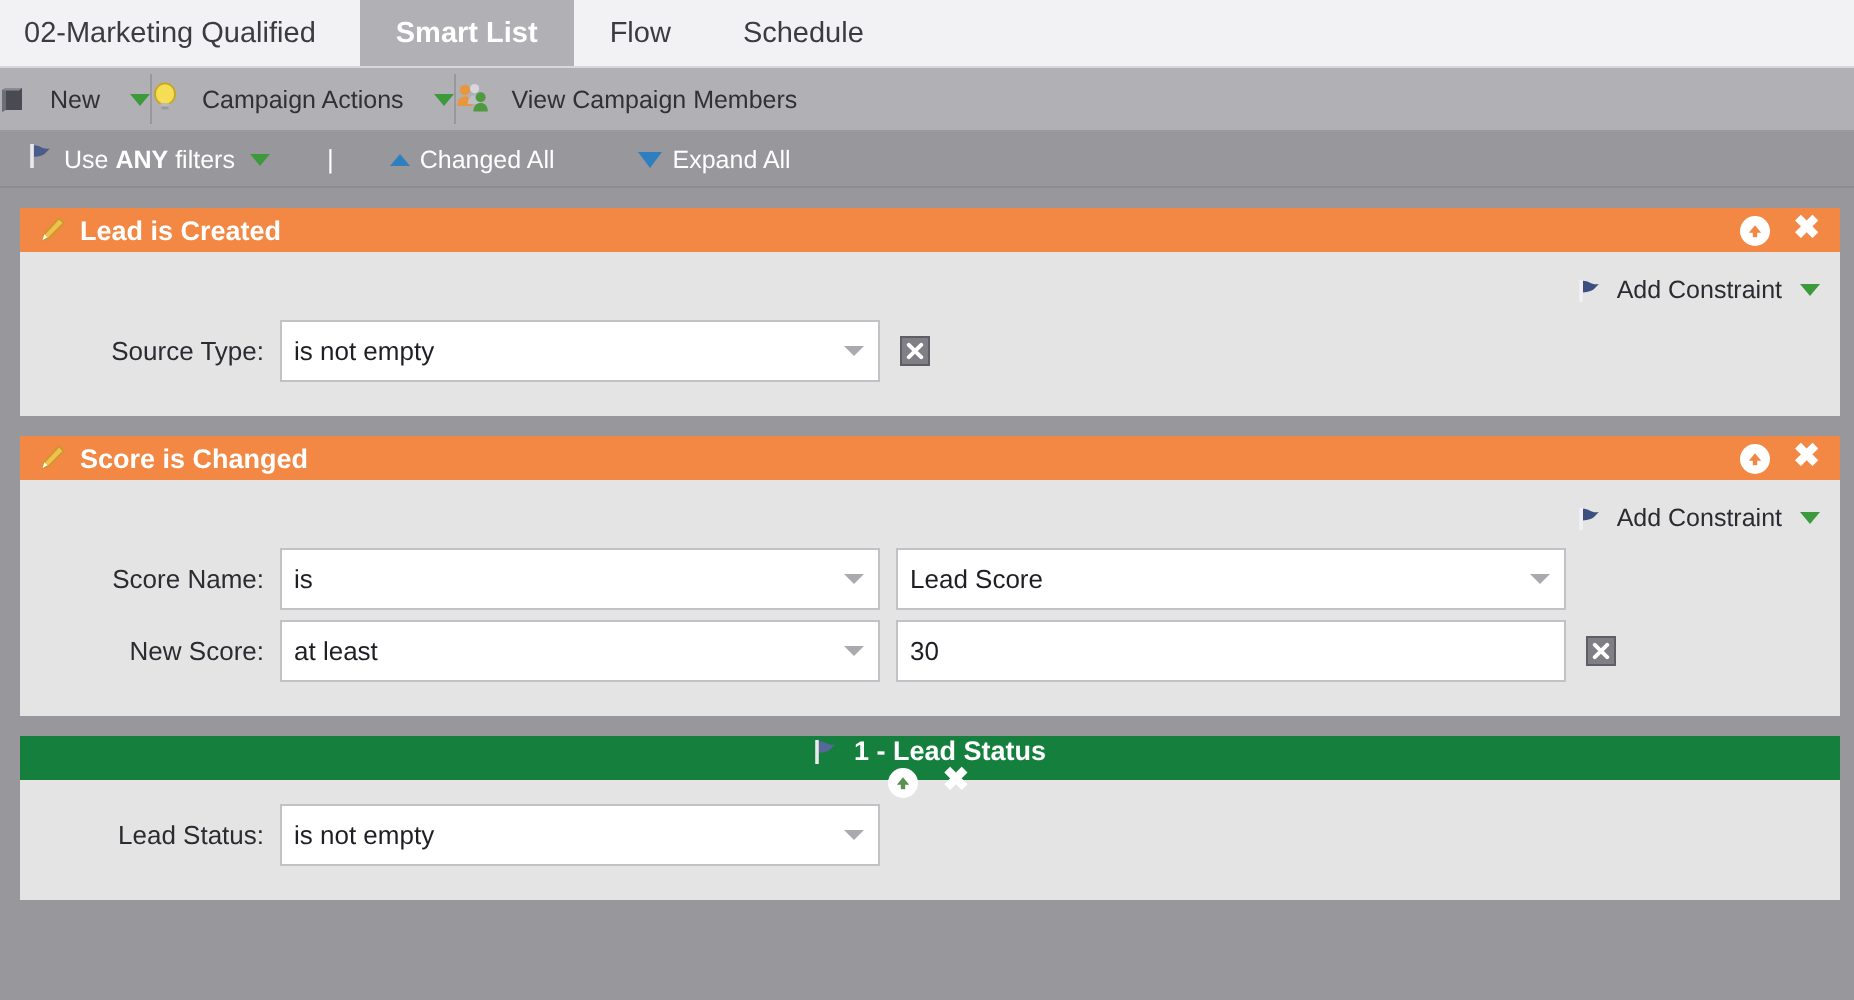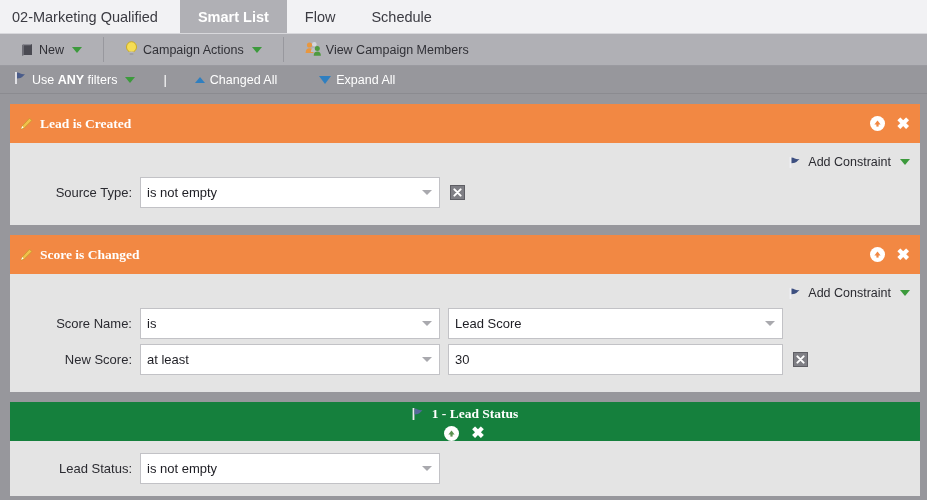--- a/index.html
+++ b/index.html
@@ -37,22 +37,22 @@
 
   
   .toolbar {
     height: 32px;
     background: #b0b0b5;
     display: flex;
     align-items: stretch;
     border-bottom: 1px solid #9a9aa0;
   }
   .tb-item {
-    display: flex; align-items: center; gap: 5px;
-    padding: 0 21px;
+    display: flex; align-items: center; gap: 12px;
+    padding: 0 0;
     font-size: 12.5px;
     color: #303036;
     cursor: pointer;
     white-space: nowrap;
   }
   .tb-sep { width: 1px; background: #98989e; margin: 3px 0; }
   .caret-green {
     width: 0; height: 0;
     border-left: 5px solid transparent;
     border-right: 5px solid transparent;
@@ -98,28 +98,27 @@
     height: 402px;
     padding: 10px 7px 0 10px;
     overflow: hidden;
   }
   .panel {
     width: 910px;
     margin-bottom: 10px;
     background: #e4e4e4;
   }
   .panel-head {
-    height: 39px;
+    height: 22px;
     display: flex;
     align-items: center;
     padding: 0 10px 0 9px;
     color: #ffffff;
     font-size: 13.5px;
     font-weight: bold;
-    font-family: Liberation Serif, serif;
   }
   .panel-head.orange { background: #f28843; }
   .panel-head.green  { background: #15803d; flex-direction: column; }
   .panel-title { flex: 1; display: flex; align-items: center; gap: 7px; }
   .head-actions { display: flex; align-items: center; gap: 12px; }
   .ico-collapse {
     width: 15px; height: 15px; border-radius: 50%;
     background: #ffffff;
     display: flex; align-items: center; justify-content: center;
     cursor: pointer;

